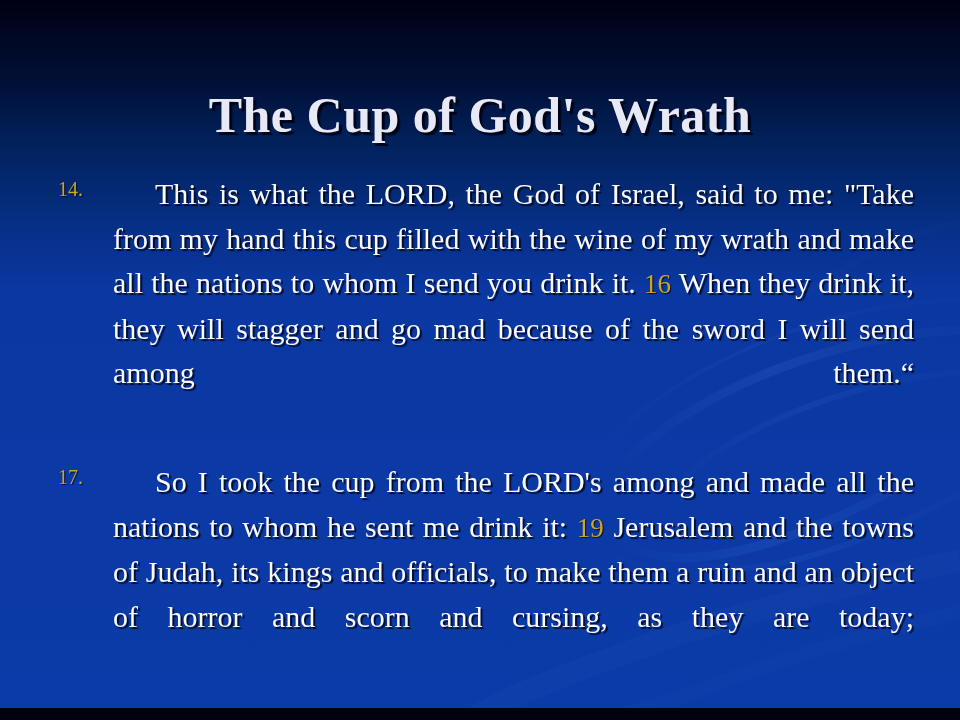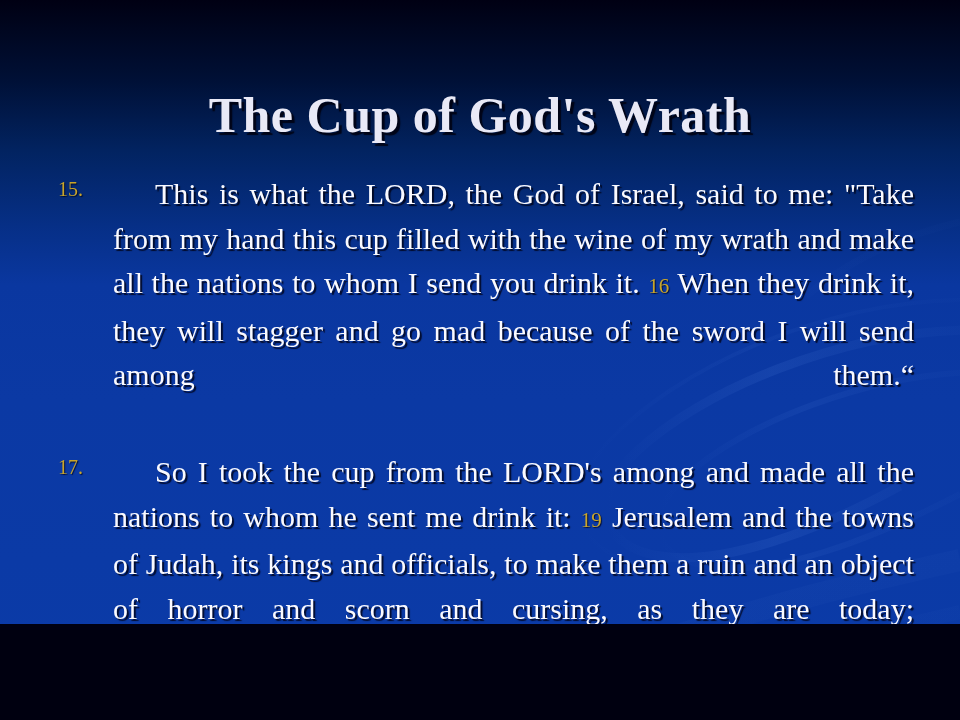--- a/index.html
+++ b/index.html
@@ -5,21 +5,21 @@
 <style>
   html, body {
     margin: 0;
     padding: 0;
     background: #000010;
   }
 
   .slide {
     position: relative;
     width: 960px;
-    height: 624px;
+    height: 708px;
     overflow: hidden;
     
     background:
       linear-gradient(to bottom,
         #000013 0px,
         #00061f 28px,
         #001036 80px,
         #022360 150px,
         #062f86 225px,
         #0a37a0 285px,
@@ -63,21 +63,21 @@
     left: 46px;
     top: 172px;
     width: 868px;
   }
 
   .para {
     position: relative;
     padding-left: 67px;   
     margin: 0 0 4px 0;
   }
-  .para + .para { margin-top: 8px; }
+  .para + .para { margin-top: 20px; }
 
   .list-number {
     position: absolute;
     left: 12px;
     top: 7px;
     width: 46px;
     text-align: left;
     font-family: "Liberation Serif", "DejaVu Serif", serif;
     font-size: 20px;
     line-height: 20px;
@@ -98,21 +98,21 @@
     hyphens: none;
   }
   
   .para-text::after {
     content: "";
     display: inline-block;
     width: 100%;
   }
 
   .verse {
-    font-size: 21px;
+    font-size: 27px;
     color: #c9a52a;
     text-shadow: 1px 1px 1px rgba(0, 0, 20, 0.75);
   }
 </style>
 </head>
 <body>
 
 <div class="slide">
 
   <svg class="bg-swirls" width="960" height="720" viewBox="0 0 960 720" preserveAspectRatio="none" aria-hidden="true">
@@ -139,21 +139,21 @@
     </g>
   </svg>
 
   <div class="title-bar">
     <h1 class="title-text">The Cup of God's Wrath</h1>
   </div>
 
   <div class="body-area">
 
     <div class="para">
-      <span class="list-number">15.</span>
+      <span class="list-number">14.</span>
       <div class="para-text">
         <span>This is what the LORD, the God of Israel, said to me: "Take from my hand this cup filled with the wine of my wrath and make all the nations to whom I send you drink it. </span><span class="verse">16</span><span> When they drink it, they will stagger and go mad because of the sword I will send among them.“</span>
       </div>
     </div>
 
     <div class="para">
       <span class="list-number">17.</span>
       <div class="para-text">
         <span>So I took the cup from the LORD's among and made all the nations to whom he sent me drink it: </span><span class="verse">19</span><span> Jerusalem and the towns of Judah, its kings and officials, to make them a ruin and an object of horror and scorn and cursing, as they are today;</span>
       </div>

